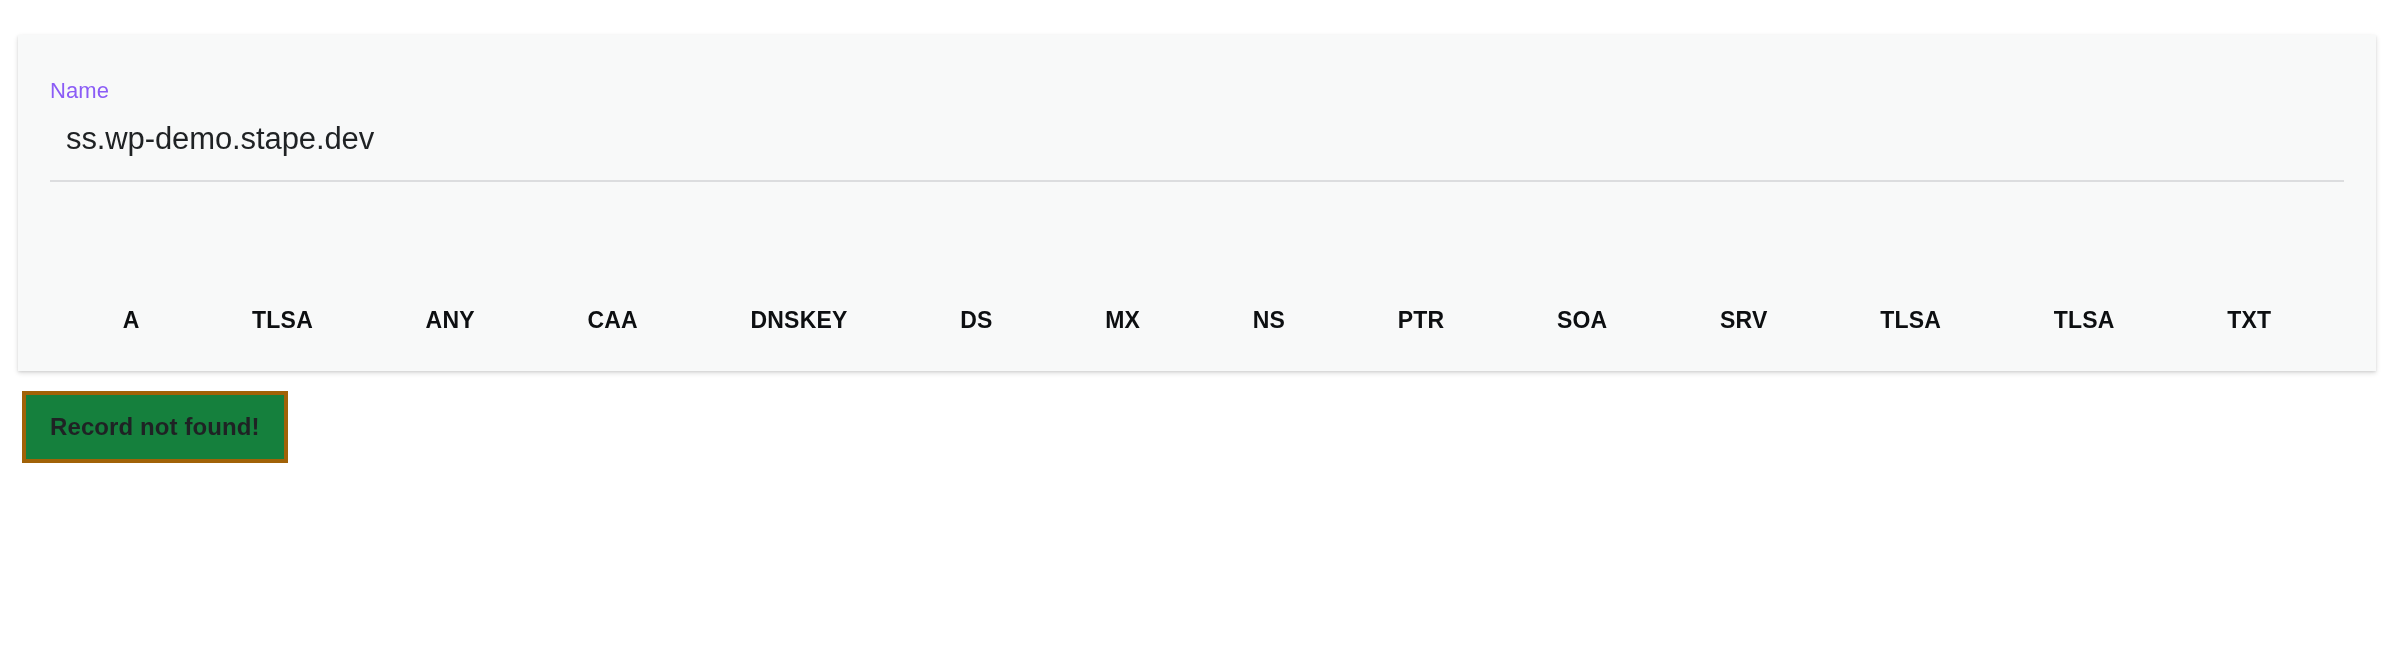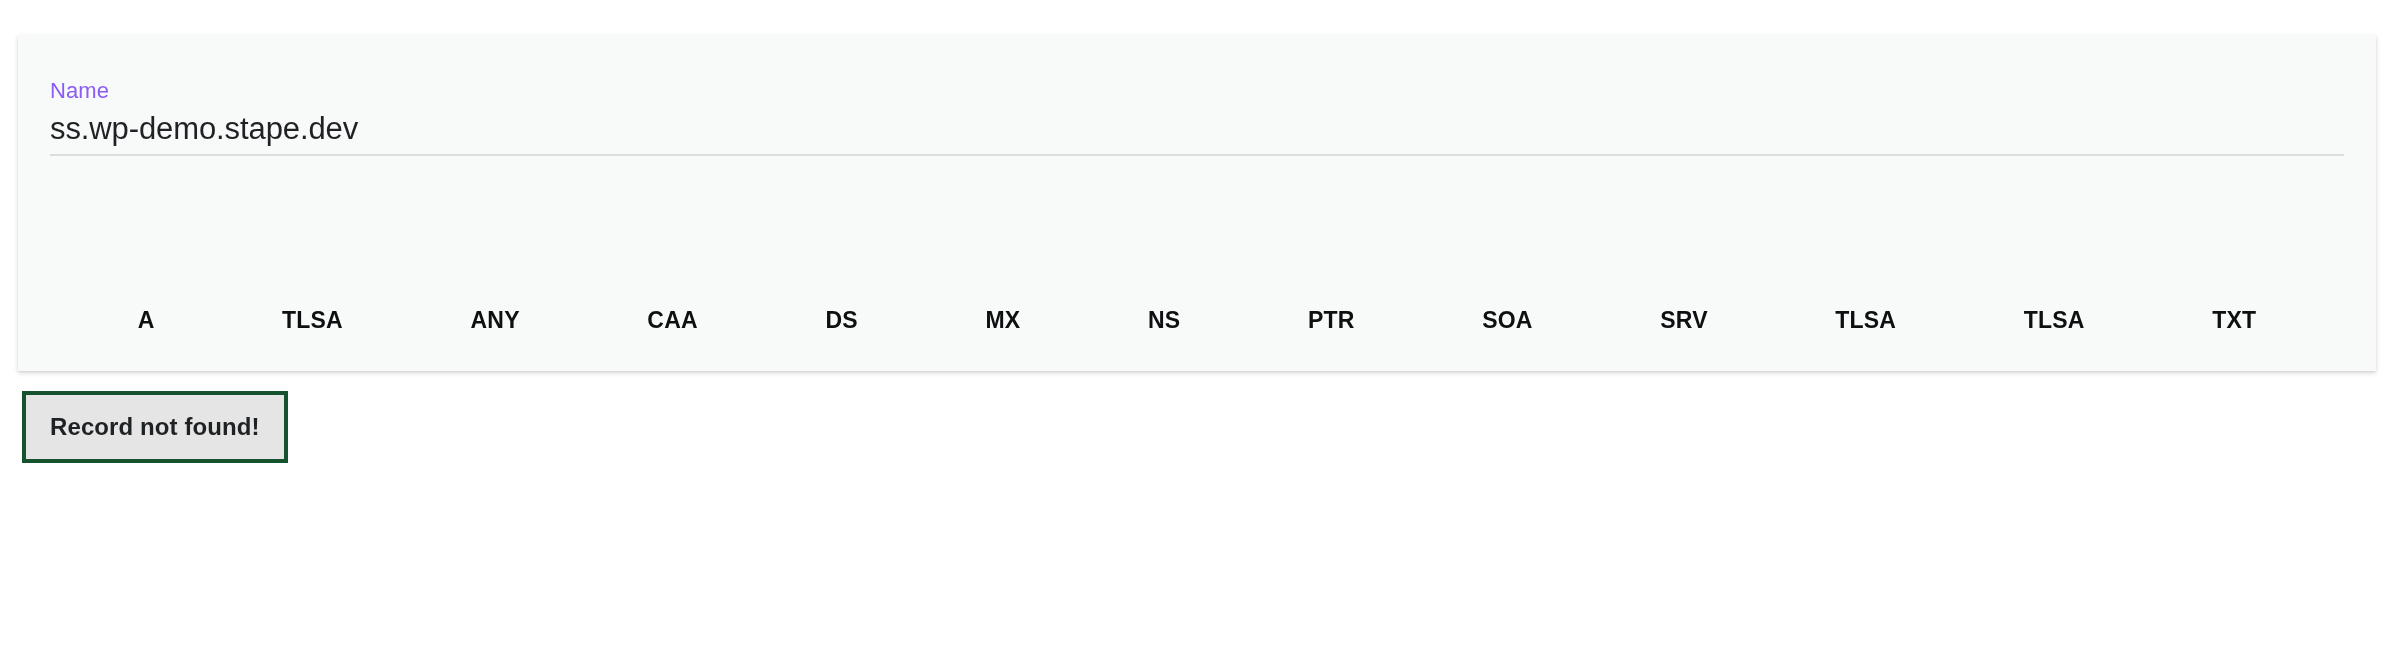--- a/index.html
+++ b/index.html
@@ -48,21 +48,21 @@
     border-bottom: 2px solid #dcdddf;
     padding-bottom: 6px;
   }
   .field-input {
     display: block;
     width: 100%;
     border: 0;
     outline: 0;
     background: transparent;
     padding: 0;
-    margin: 0;
+    margin: 16px;
     font-family: "Liberation Sans", sans-serif;
     font-size: 31px;
     line-height: 38px;
     color: #1f2224;
     letter-spacing: -0.1px;
   }
 
   
   .type-tabs {
     position: absolute;
@@ -96,22 +96,22 @@
     background: #3d9289;
     color: #ffffff;
     box-shadow: 0 3px 6px rgba(0,0,0,0.18), 0 1px 2px rgba(0,0,0,0.12);
   }
 
   
   .result-alert {
     position: absolute;
     left: 22px;
     top: 391px;
-    border: 4px solid #14532d;
-    background: #e5e5e5;
+    border: 4px solid #a16207;
+    background: #15803d;
     padding: 17px 24px;
     box-sizing: border-box;
     display: inline-block;
   }
   .result-alert-text {
     font-family: "Liberation Sans", sans-serif;
     font-size: 24px;
     font-weight: bold;
     color: #1f2224;
     line-height: 30px;
@@ -129,20 +129,21 @@
     <div class="field-input-wrap">
       <input class="field-input" type="text" value="ss.wp-demo.stape.dev" style="">
     </div>
   </div>
 
   <div class="type-tabs">
     <button class="type-tab">A</button>
     <button class="type-tab">TLSA</button>
     <button class="type-tab">ANY</button>
     <button class="type-tab">CAA</button>
+    <button class="type-tab">DNSKEY</button>
     <button class="type-tab">DS</button>
     <button class="type-tab">MX</button>
     <button class="type-tab">NS</button>
     <button class="type-tab">PTR</button>
     <button class="type-tab">SOA</button>
     <button class="type-tab">SRV</button>
     <button class="type-tab">TLSA</button>
     <button class="type-tab">TLSA</button>
     <button class="type-tab">TXT</button>
   </div>

